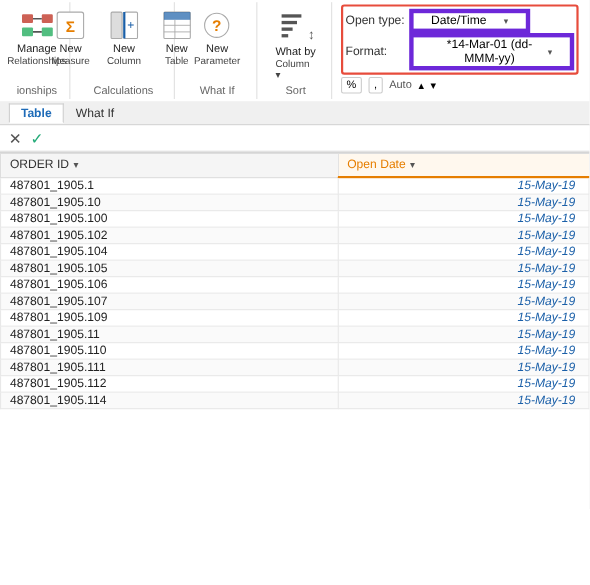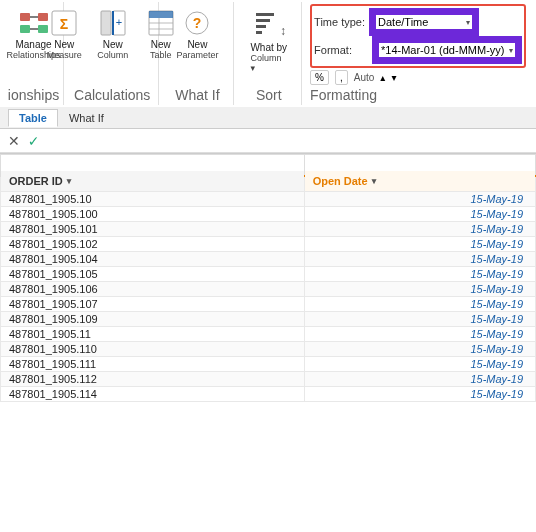--- a/index.html
+++ b/index.html
@@ -2,28 +2,28 @@
 <html><head>
   <meta charset="utf-8">
   <style>
     * { box-sizing: border-box; margin: 0; padding: 0; }
     body { font-family: 'Segoe UI', Arial, sans-serif; font-size: 12px; background: #f0f0f0; overflow: hidden; }
 
     
     .ribbon { background: #fff; border-bottom: 1px solid #ccc; user-select: none; }
     .ribbon-top { display: flex; align-items: stretch; padding: 2px 4px; gap: 2px; min-height: 56px; }
     .ribbon-group { display: flex; flex-direction: column; align-items: center; border-right: 1px solid #e0e0e0; padding: 2px 8px; min-width: 60px; }
-    .ribbon-group-label { font-size: 14px; color: #666; margin-top: auto; padding-top: 2px; white-space: nowrap; }
+    .ribbon-group-label { font-size: 10px; color: #666; margin-top: auto; padding-top: 2px; white-space: nowrap; }
     .ribbon-buttons-row { display: flex; align-items: flex-start; gap: 4px; flex: 1; }
     .ribbon-btn { display: flex; flex-direction: column; align-items: center; cursor: pointer; padding: 3px 5px; border-radius: 2px; min-width: 44px; }
     .ribbon-btn .icon { width: 32px; height: 32px; display: flex; align-items: center; justify-content: center; }
     .ribbon-btn .btn-label { font-size: 10px; color: #222; text-align: center; white-space: nowrap; }
     .ribbon-btn .btn-sublabel { font-size: 9px; color: #444; }
     .format-label { font-size: 11px; color: #333; }
-    .format-dropdown { display: flex; align-items: center; border: 7px solid #6d28d9; background: white; padding: 1px 2px; cursor: pointer; font-size: 11px; min-width: 110px; }
+    .format-dropdown { display: flex; align-items: center; border: 4px solid #6d28d9; background: white; padding: 1px 16px; cursor: pointer; font-size: 11px; min-width: 110px; }
     .format-dropdown .dd-text { flex: 1; }
     .format-dropdown .dd-arrow { font-size: 8px; color: #555; }
     .format-highlight { border: 2px solid #e74c3c; border-radius: 3px; padding: 2px; }
 
     
     .sort-group { display: flex; flex-direction: column; align-items: center; border-right: 1px solid #e0e0e0; padding: 2px 8px; }
     .sort-btn-large { display: flex; flex-direction: column; align-items: center; cursor: pointer; padding: 2px 6px; }
     .sort-btn-large .icon { width: 36px; height: 36px; display: flex; align-items: center; justify-content: center; font-size: 22px; }
     .sort-btn-large .btn-label { font-size: 10px; color: #222; }
     .sort-btn-large .btn-sublabel { font-size: 9px; }
@@ -37,21 +37,21 @@
     .format-second-row { display: flex; align-items: center; gap: 20px; }
     .format-mini-btn { font-size: 10px; border: 1px solid #ccc; background: white; padding: 1px 4px; cursor: pointer; border-radius: 2px; }
     .checkmark-bar { display: flex; align-items: center; gap: 8px; padding: 2px 8px; border-bottom: 1px solid #ddd; background: white; height: 24px; }
     .checkmark-btn { font-size: 14px; cursor: pointer; color: #555; }
     .checkmark-btn.ok { color: #2a7; }
 
     
     .table-container { background: white; overflow-y: auto; height: calc(100vh - 130px); }
     table { border-collapse: collapse; width: 100%; }
     thead tr { background: white; }
-    th { background: #f5f5f5; border: 1px solid #ddd; padding: 4px 8px; text-align: left; font-size: 11px; font-weight: 700; color: #333; white-space: nowrap; position: sticky; top: 16px; }
+    th { background: #f5f5f5; border: 1px solid #ddd; padding: 4px 8px; text-align: left; font-size: 11px; font-weight: 400; color: #333; white-space: nowrap; position: sticky; top: 0; }
     th .th-inner { display: flex; align-items: center; gap: 4px; }
     th .filter-arrow { font-size: 9px; color: #555; cursor: pointer; }
     th.highlight-col { color: #e67e00; background: #fff8ee; border-bottom: 2px solid #e67e00; margin-left: 16px; }
     td { border: 1px solid #e8e8e8; padding: 1px 8px; font-size: 11px; color: #222; }
     td.date-col { color: #1a5fa8; font-style: italic; text-align: right; padding-right: 12px; }
     tr:nth-child(even) td { background: #fafafa; }
 
     
     .tabs-bar { background: #f0f0f0; display: flex; align-items: center; padding: 0 8px; border-bottom: 1px solid #ccc; height: 22px; }
     .tab-item { font-size: 11px; padding: 2px 10px; cursor: pointer; color: #333; border: 1px solid transparent; }
@@ -151,42 +151,41 @@
         </div>
         <span class="btn-label">What by</span>
         <span class="btn-sublabel">Column ▾</span>
       </div>
       <span class="ribbon-group-label">Sort</span>
     </div>
 
     <div class="format-group">
       <div class="format-highlight">
         <div class="format-top-row">
-          <span class="format-label">Time type:</span>
+          <span class="format-label">Open type:</span>
           <div class="format-dropdown">
             <span class="dd-text">Date/Time</span>
             <span class="dd-arrow">▾</span>
           </div>
         </div>
         <div class="format-second-row">
           <span class="format-label">Format:</span>
-          <div class="format-dropdown" style="min-width:150px;">
+          <div class="format-dropdown" style="min-width:150px;text-align:center;">
             <span class="dd-text">*14-Mar-01 (dd-MMM-yy)</span>
             <span class="dd-arrow">▾</span>
           </div>
         </div>
       </div>
       <div style="display:flex;align-items:center;gap:6px;margin-top:2px;">
         <button class="format-mini-btn">%</button>
         <button class="format-mini-btn">,</button>
         <span style="font-size:10px;color:#555;">Auto</span>
         <span style="font-size:10px;">▴</span>
         <span style="font-size:10px;">▾</span>
       </div>
-      <span class="ribbon-group-label">Formatting</span>
     </div>
 
   </div>
 
   <div class="tabs-bar">
     <div class="tab-item active">Table</div>
     <div class="tab-item">What If</div>
   </div>
 
   <div class="checkmark-bar">
@@ -220,24 +219,20 @@
         </tr>
         <tr>
           <td>487801_1905.10</td>
           <td class="date-col">15-May-19</td>
         </tr>
         <tr>
           <td>487801_1905.100</td>
           <td class="date-col">15-May-19</td>
         </tr>
         <tr>
-          <td>487801_1905.101</td>
-          <td class="date-col">15-May-19</td>
-        </tr>
-        <tr>
           <td>487801_1905.102</td>
           <td class="date-col">15-May-19</td>
         </tr>
         <tr>
           <td>487801_1905.104</td>
           <td class="date-col">15-May-19</td>
         </tr>
         <tr>
           <td>487801_1905.105</td>
           <td class="date-col">15-May-19</td>

